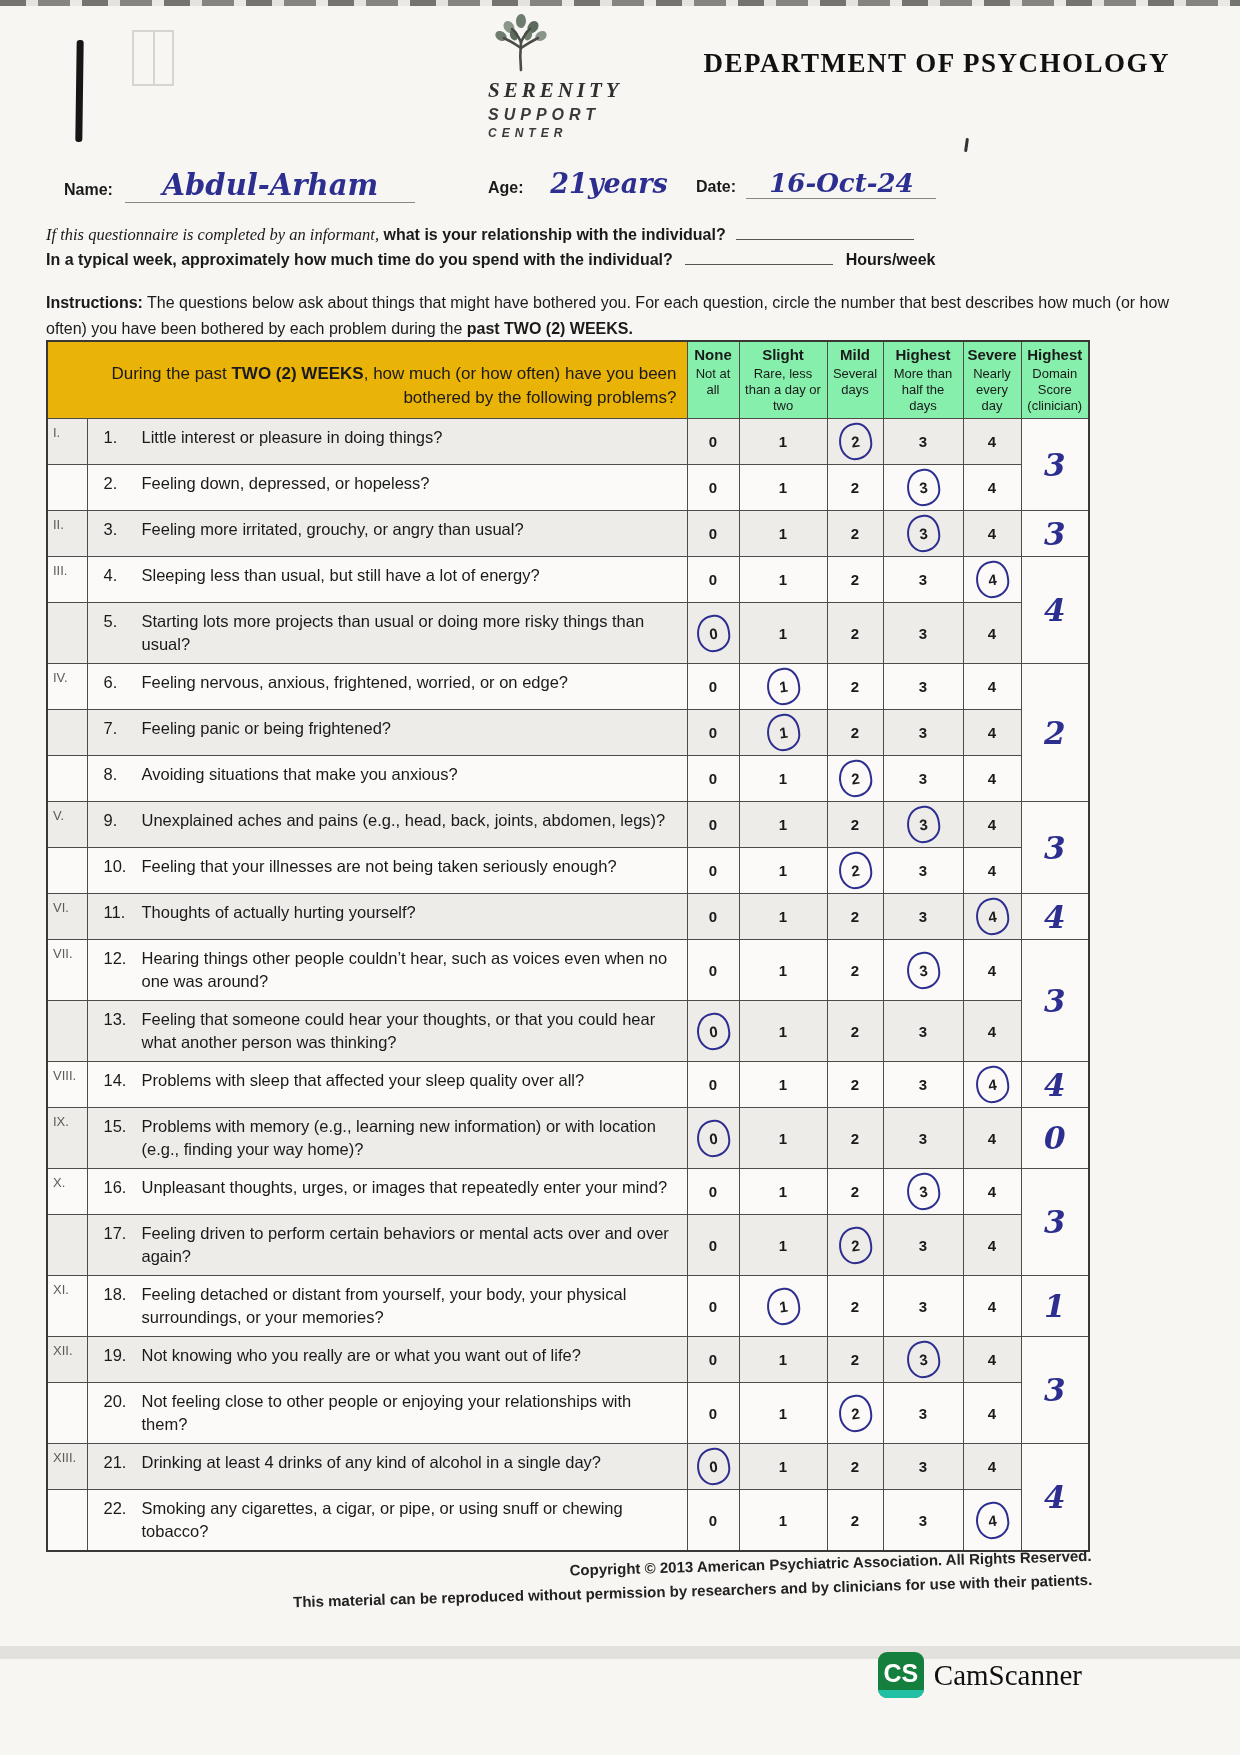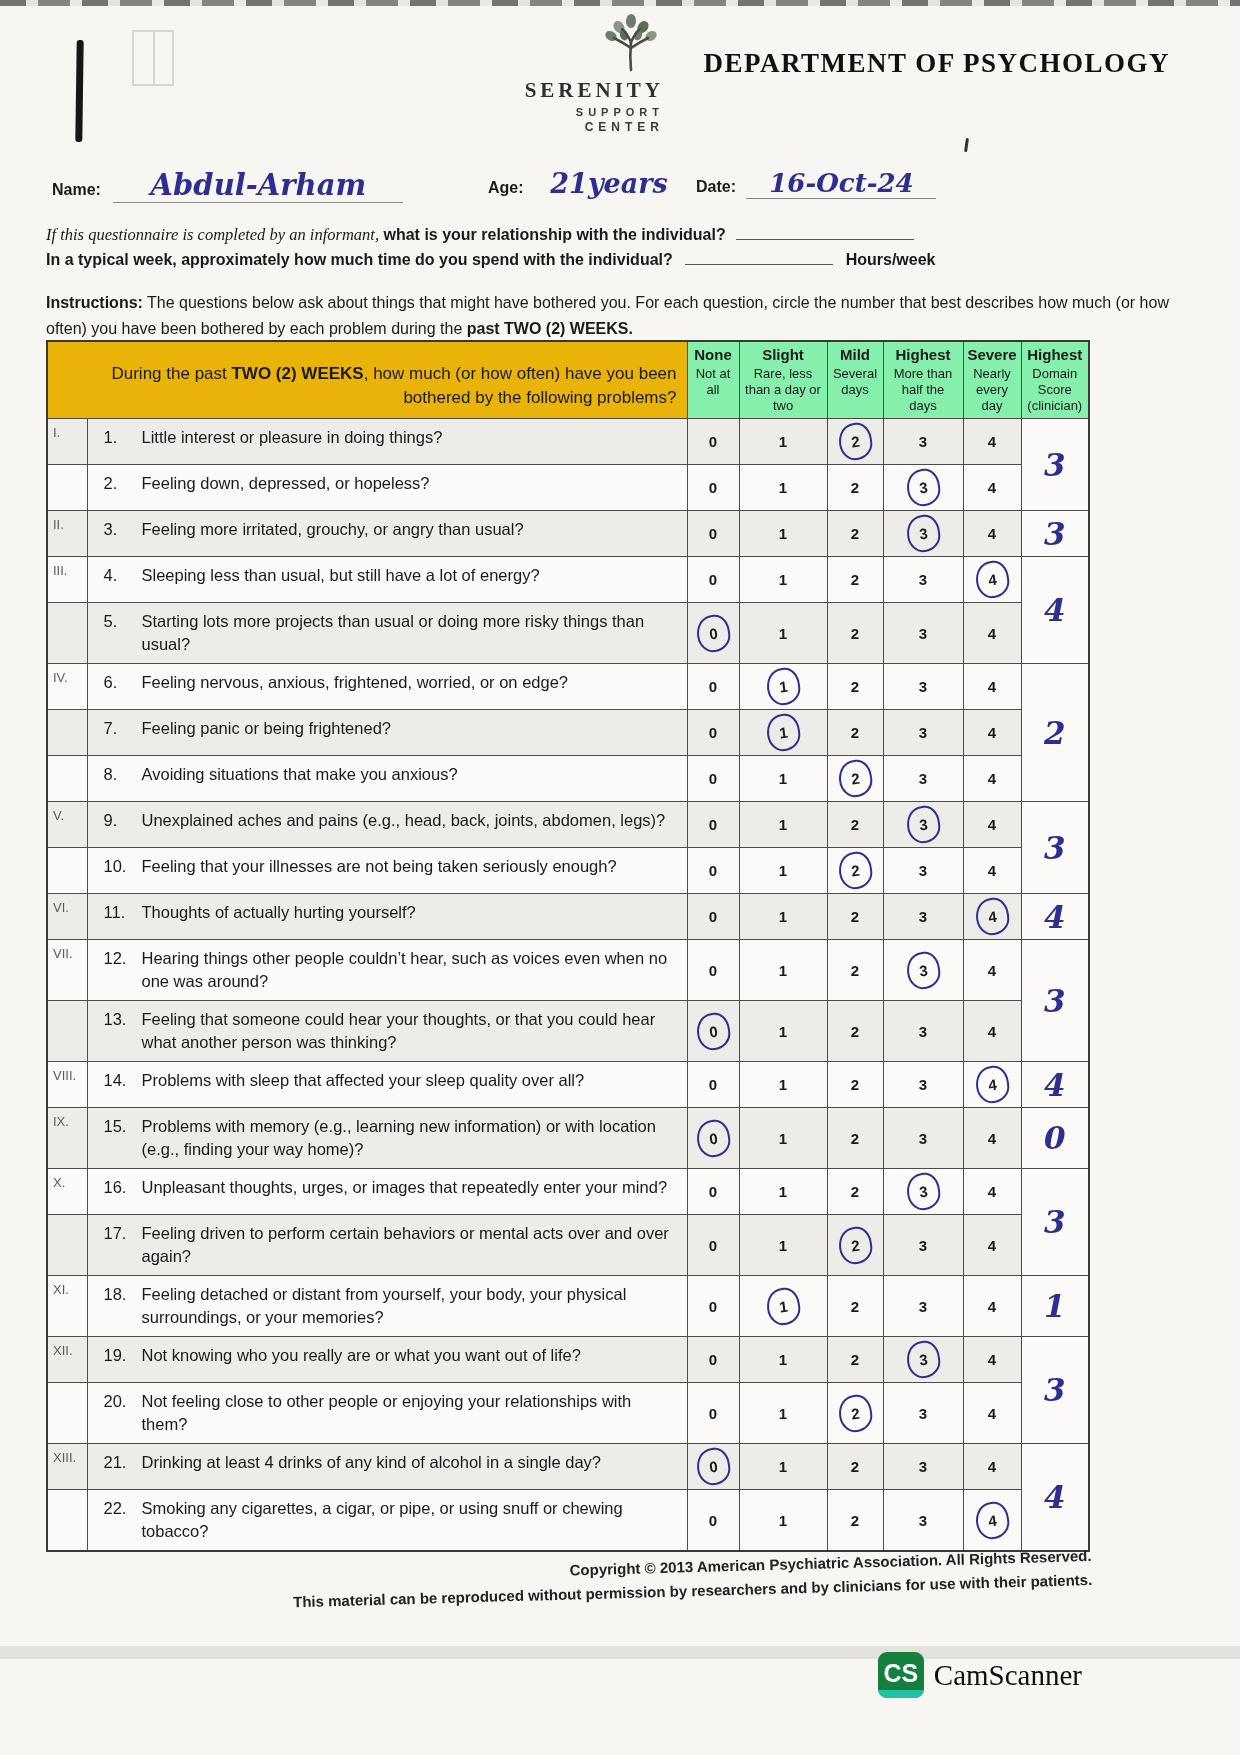--- a/index.html
+++ b/index.html
@@ -21,23 +21,23 @@
     background:#161616; border-radius:3px; transform:rotate(.8deg);
   }
   .tick-mark{ position:absolute; left:965px; top:138px; width:3px; height:14px; background:#333; border-radius:2px; transform:rotate(8deg);}
   
   .uni{ position:absolute; left:132px; top:30px; display:flex; gap:16px; opacity:.4; }
   .uni-crest{ width:42px; height:56px; border:2.5px solid #a9a69d; position:relative; }
   .uni-crest:after{ content:""; position:absolute; left:50%; top:0; bottom:0; width:2px; background:#a9a69d;}
   .uni-text div{ font-family:"Liberation Serif",serif; font-weight:bold; font-size:24px;
     letter-spacing:3px; color:#9b988e; line-height:34px; }
   
-  .serenity{ position:absolute; left:464px; top:14px; width:200px; text-align:right; }
+  .serenity{ position:absolute; left:488px; top:14px; width:200px; text-align:left;font-style:italic; }
   .serenity .l1{ font-family:"Liberation Serif",serif; font-weight:bold; font-size:21px; letter-spacing:4px; color:#2f2f2f; margin-top:2px;}
-  .serenity .l2{ font-size:11px; font-weight:bold; letter-spacing:5px; color:#3a3a3a; margin-top:3px;}
+  .serenity .l2{ font-size:16px; font-weight:bold; letter-spacing:5px; color:#3a3a3a; margin-top:3px;}
   .serenity .l3{ font-size:12px; font-weight:bold; letter-spacing:5px; color:#3a3a3a; margin-top:2px;}
   .dept{ position:absolute; right:70px; top:48px;
     font-family:"Liberation Serif",serif; font-weight:bold; font-size:27px;
     letter-spacing:1.5px; color:#111; }
   
   .patient-row{ position:absolute; left:48px; top:168px; width:1150px; }
   .plabel{ font-weight:bold; font-size:16px; }
   .hand{ font-family:"DejaVu Serif",serif; font-style:italic; font-weight:bold; color:var(--ink,#2d2f90); }
   .fld{ display:inline-block; border-bottom:1.5px solid #8a8880; text-align:center; }
   .name-f{ width:290px; font-size:29px; margin-left:8px; }
@@ -125,21 +125,21 @@
     </svg>
   </span>
   <div class="l1">SERENITY</div>
   <div class="l2">SUPPORT</div>
   <div class="l3">CENTER</div>
 </div>
 
 <div class="dept">DEPARTMENT OF PSYCHOLOGY</div>
 
 <div class="patient-row">
-  <span class="grp" style="left:4px;">
+  <span class="grp" style="left:16px;">
     <span class="plabel">Name:</span>
     <span class="fld name-f hand">Abdul-Arham</span>
   </span>
   <span class="grp" style="left:440px;">
     <span class="plabel">Age:</span>
     <span class="fld age-f hand">21years</span>
   </span>
   <span class="grp" style="left:648px;">
     <span class="plabel">Date:</span>
     <span class="fld date-f hand">16-Oct-24</span>

